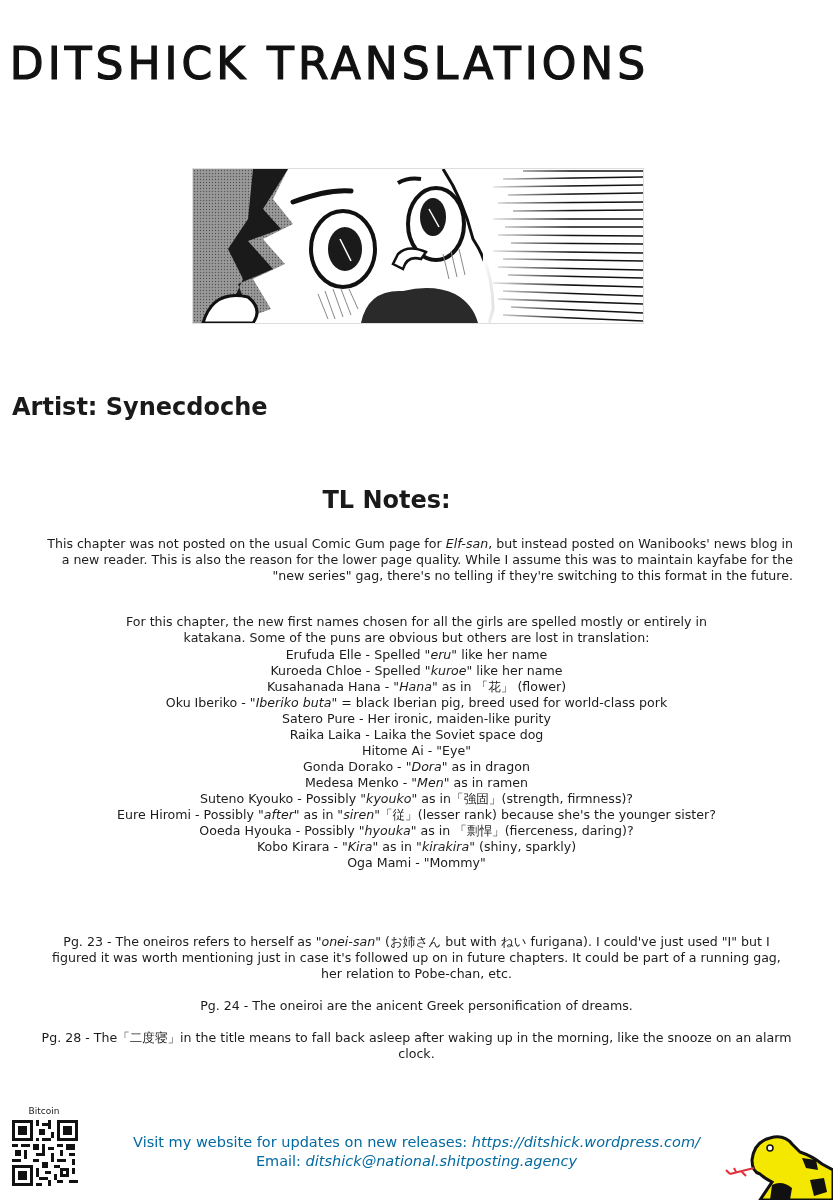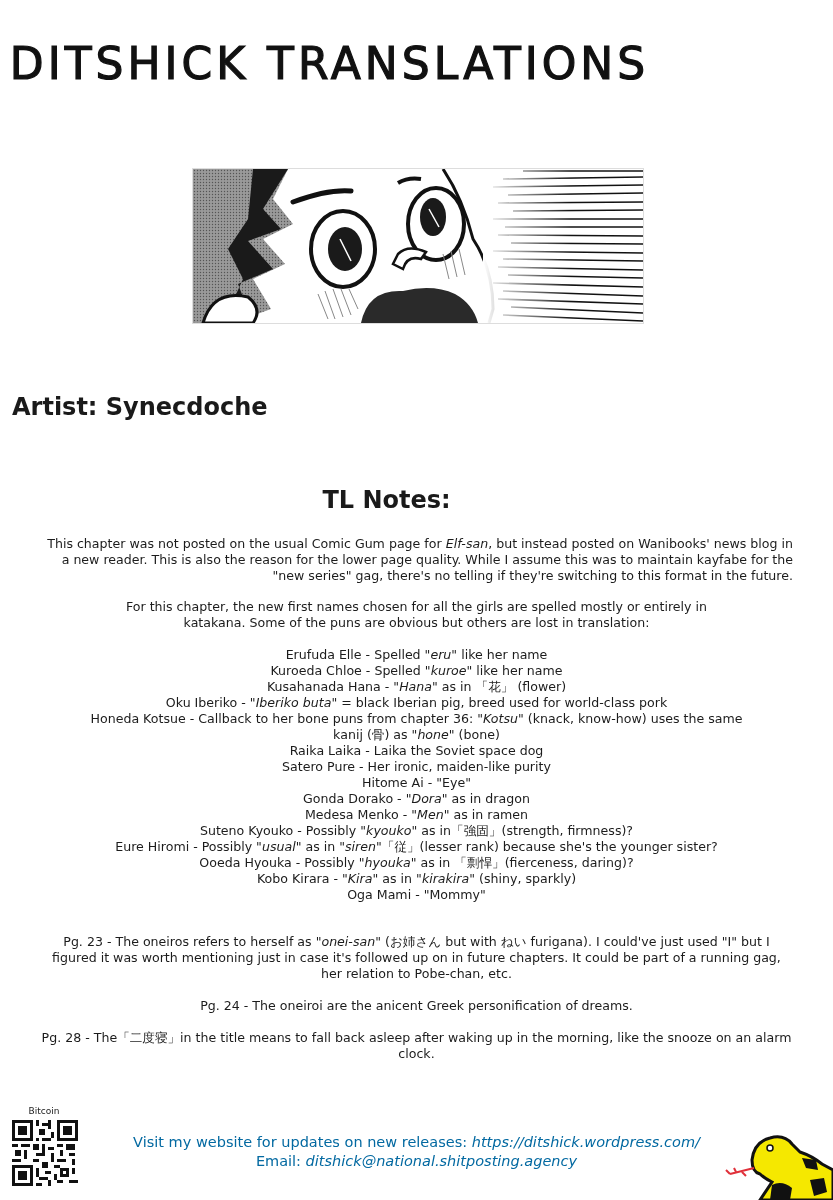--- a/index.html
+++ b/index.html
@@ -23,21 +23,21 @@
   .notes-heading {
     position: absolute; left: 0; top: 486px; width: 773px; text-align: center;
     font-weight: bold; font-size: 24px; color: #1a1a1a;
   }
 
   .body-text {
     position: absolute; left: 40px; width: 753px; text-align: center;
     font-size: 12.6px; line-height: 16px; color: #1c1c1c;
   }
   .p1 { top: 536px; text-align: right; }
-  .p2 { top: 599px; }
+  .p2 { top: 614px; }
   .names { top: 647px; }
   .pg23 { top: 934px; }
   .pg24 { top: 998px; }
   .pg28 { top: 1030px; }
   .body-text p { margin: 0; }
   .body-text i { font-style: italic; }
 
   .btc-label {
     position: absolute; left: 14px; top: 1106px; width: 60px; text-align: center;
     font-size: 9px; color: #222;
@@ -140,28 +140,27 @@
   <p><span>This chapter was not posted on the usual Comic Gum page for </span><i>Elf-san</i><span>, but instead posted on Wanibooks' news blog in a new reader. This is also the reason for the lower page quality. While I assume this was to maintain kayfabe for the "new series" gag, there's no telling if they're switching to this format in the future.</span></p>
 </div>
 
 <div class="body-text p2" style="padding:0 75px; box-sizing:border-box;">For this chapter, the new first names chosen for all the girls are spelled mostly or entirely in katakana. Some of the puns are obvious but others are lost in translation:</div>
 
 <div class="body-text names" id="names-list" style="padding:0 40px; box-sizing:border-box;">
     <p><span>Erufuda Elle - Spelled "</span><i>eru</i><span>" like her name</span></p>
     <p><span>Kuroeda Chloe - Spelled "</span><i>kuroe</i><span>" like her name</span></p>
     <p><span>Kusahanada Hana - "</span><i>Hana</i><span>" as in 「花」 (flower)</span></p>
     <p><span>Oku Iberiko - "</span><i>Iberiko buta</i><span>" = black Iberian pig, breed used for world-class pork</span></p>
-    <p><span>Honeda Kotsue - Callback to her bone puns from chapter 36: "</span><i>Kotsu</i><span>" (knack, know-how) uses the same kanij (骨) as "</span><i>hone</i><span>" (bone)</span></p>
+    <p><span>Satero Pure - Her ironic, maiden-like purity</span></p>
     <p><span>Raika Laika - Laika the Soviet space dog</span></p>
-    <p><span>Satero Pure - Her ironic, maiden-like purity</span></p>
     <p><span>Hitome Ai - "Eye"</span></p>
     <p><span>Gonda Dorako - "</span><i>Dora</i><span>" as in dragon</span></p>
     <p><span>Medesa Menko - "</span><i>Men</i><span>" as in ramen</span></p>
     <p><span>Suteno Kyouko - Possibly "</span><i>kyouko</i><span>" as in「強固」(strength, firmness)?</span></p>
-    <p><span>Eure Hiromi - Possibly "</span><i>usual</i><span>" as in "</span><i>siren</i><span>"「従」(lesser rank) because she's the younger sister?</span></p>
+    <p><span>Eure Hiromi - Possibly "</span><i>after</i><span>" as in "</span><i>siren</i><span>"「従」(lesser rank) because she's the younger sister?</span></p>
     <p><span>Ooeda Hyouka - Possibly "</span><i>hyouka</i><span>" as in 「剽悍」(fierceness, daring)?</span></p>
     <p><span>Kobo Kirara - "</span><i>Kira</i><span>" as in "</span><i>kirakira</i><span>" (shiny, sparkly)</span></p>
     <p><span>Oga Mami - "Mommy"</span></p>
   </div>
 
 <div class="body-text pg23">
   <p><span>Pg. 23 - The oneiros refers to herself as "</span><i>onei-san</i><span>" (お姉さん  but with ねい  furigana). I could've just used "I" but I figured it was worth mentioning just in case it's followed up on in future chapters. It could be part of a running gag, her relation to Pobe-chan, etc.</span></p>
 </div>
 
 <div class="body-text pg24">Pg. 24 - The oneiroi are the anicent Greek personification of dreams.</div>

